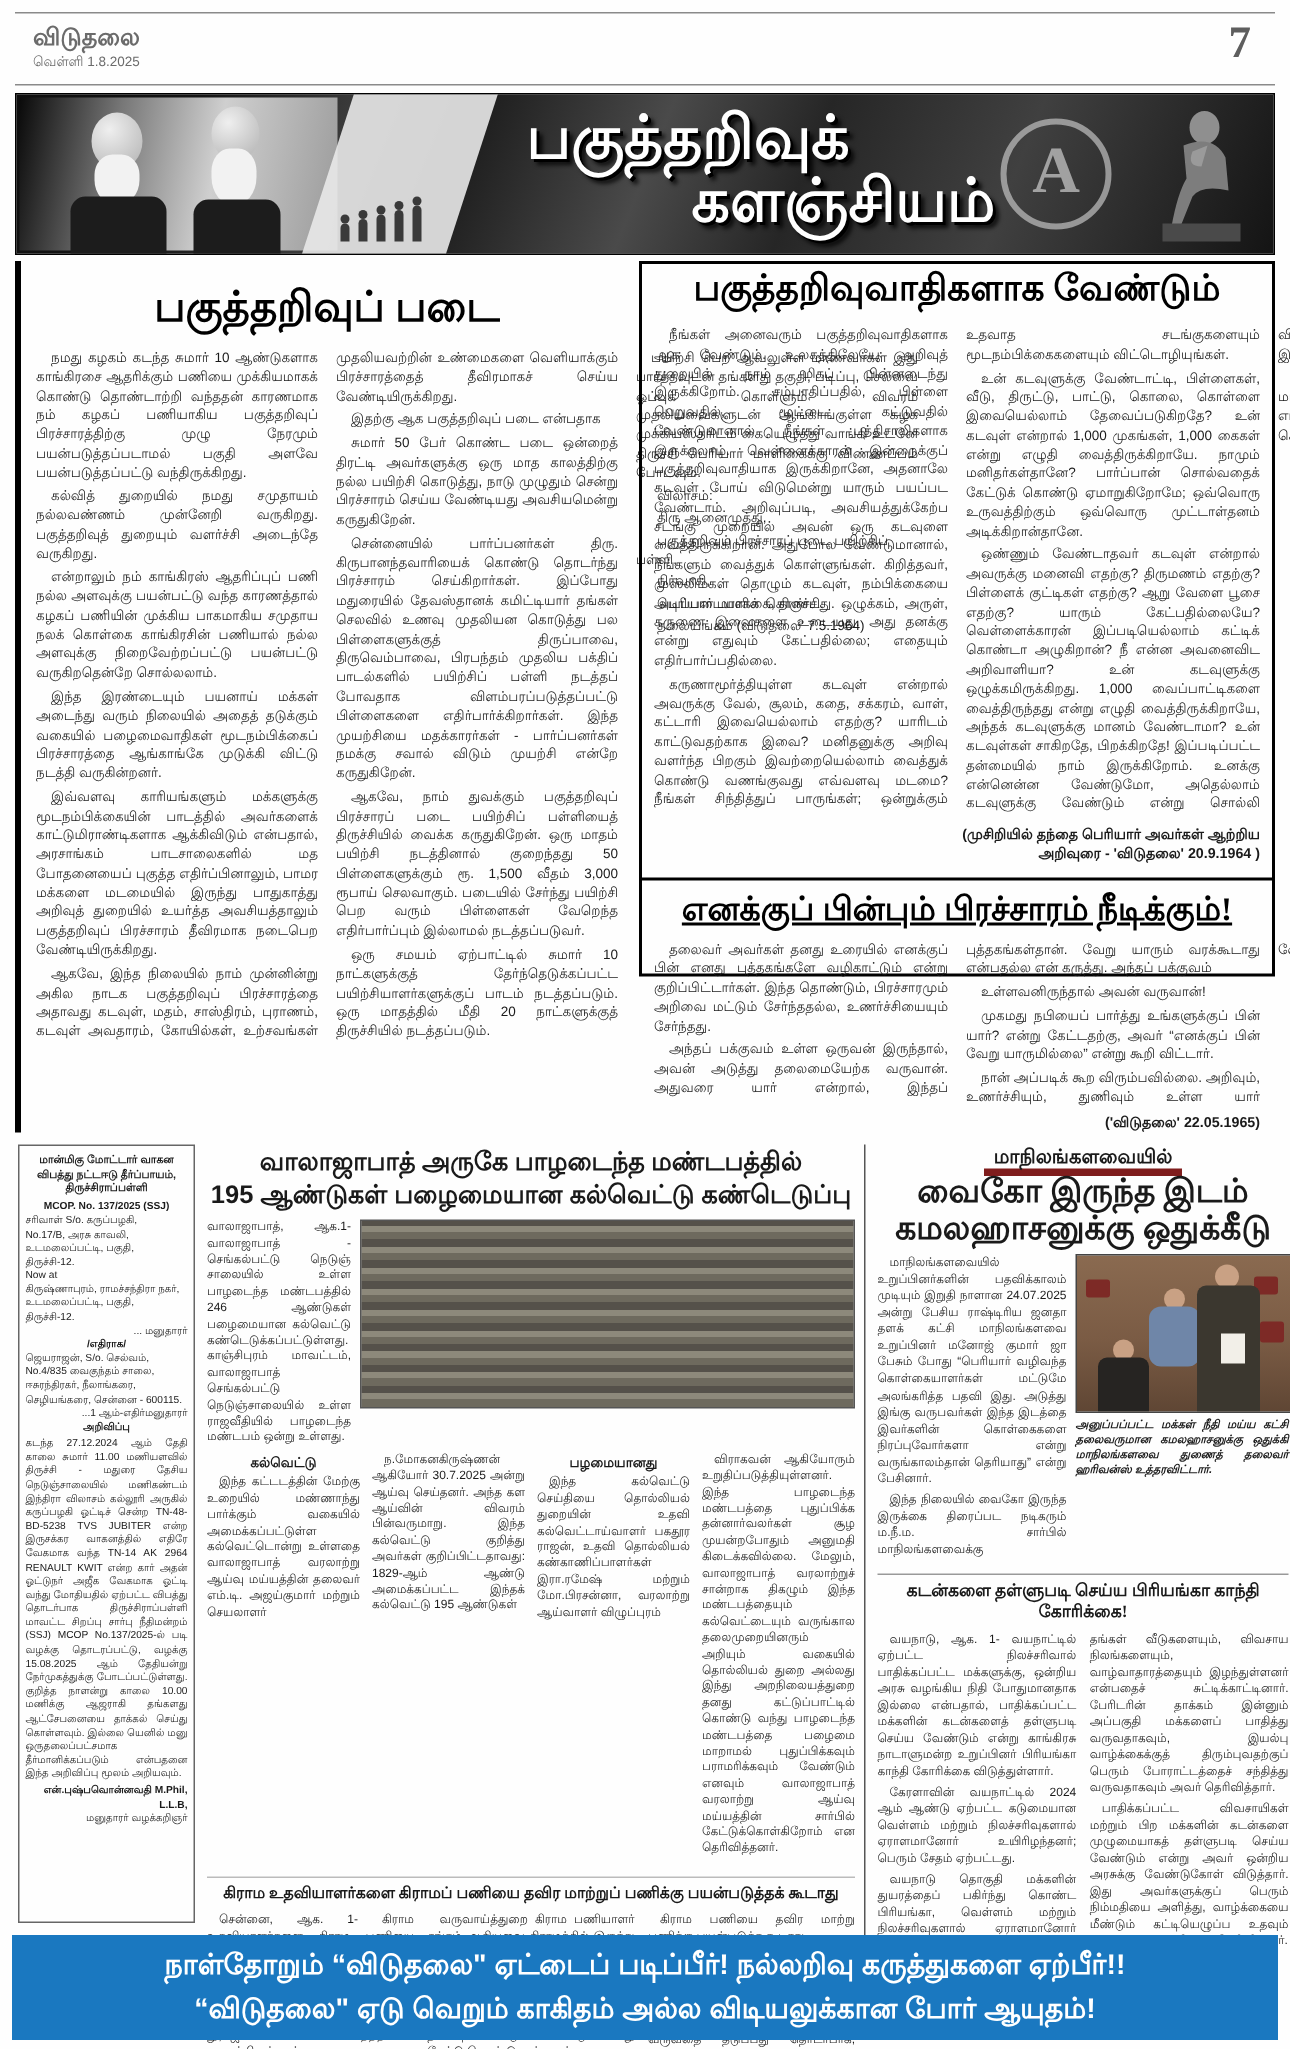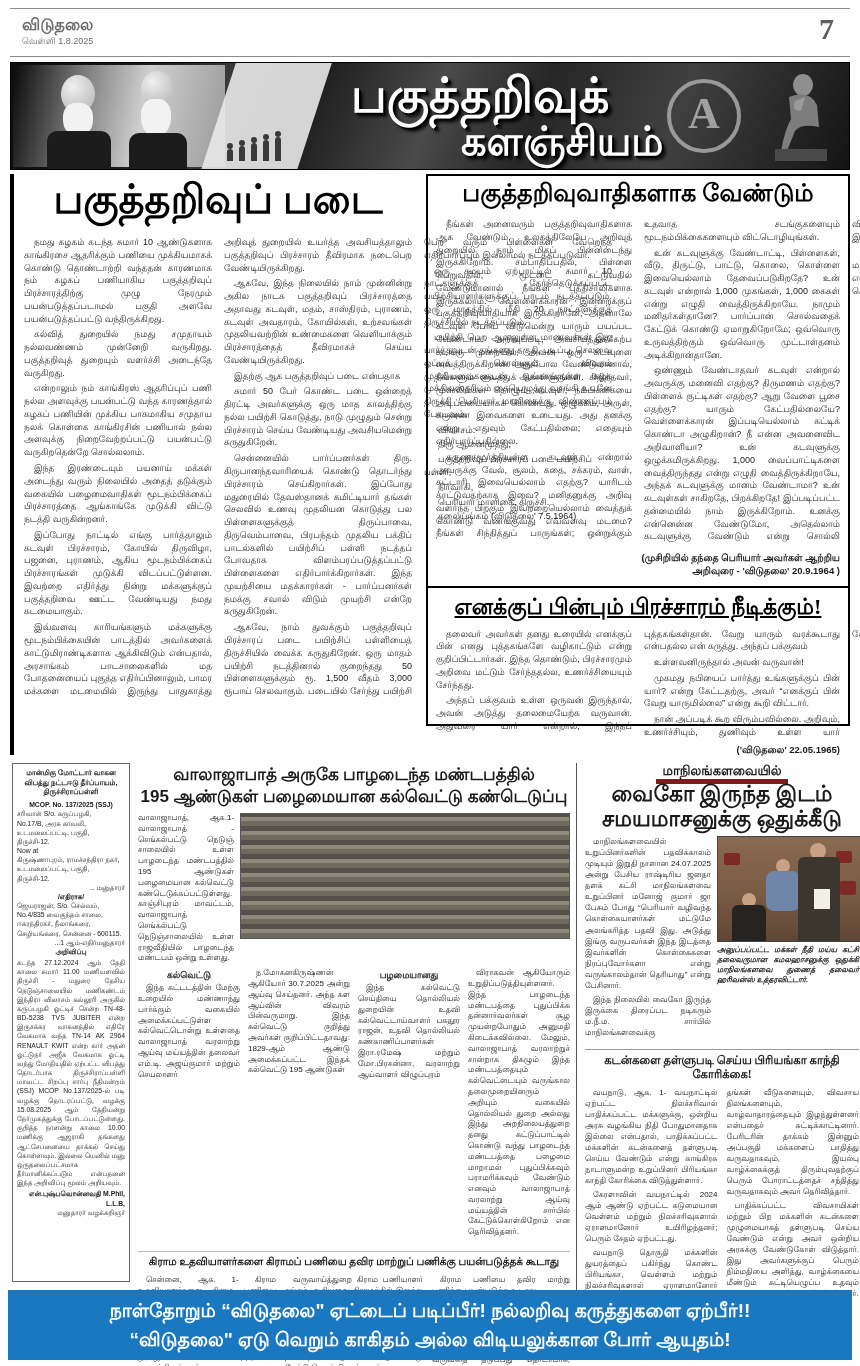--- a/index.html
+++ b/index.html
@@ -21,38 +21,38 @@
   .beard{position:absolute;background:#f2f2f2;border-radius:40% 40% 50% 50%;}
   .torso{position:absolute;background:#1c1c1c;border-radius:10px 10px 0 0;}
   .wedge{position:absolute;left:206px;top:-12px;width:96px;height:140px;background:#e9e9e9;
          transform:skewX(-18deg);opacity:.9;}
   .evo{position:absolute;left:216px;bottom:8px;display:flex;gap:6px;align-items:flex-end;}
   .evo i{display:block;width:6px;background:#3a3a3a;border-radius:3px 3px 0 0;position:relative;}
   .evo i::before{content:"";position:absolute;top:-6px;left:0;width:6px;height:6px;border-radius:50%;background:#3a3a3a;}
   .banner-title{position:absolute;left:300px;top:8px;width:380px;text-align:center;
     font-family:"Liberation Serif",serif;font-weight:bold;color:#fff;line-height:1.05;
     text-shadow:2px 2px 0 #000,4px 4px 3px rgba(0,0,0,.8);}
-  .bt1{font-size:48px;text-align:left;padding-left:40px;}
+  .bt1{font-size:40px;text-align:left;padding-left:40px;}
   .bt2{font-size:40px;text-align:left;padding-left:150px;}
   .atheos{position:absolute;right:108px;top:16px;width:66px;height:66px;border:4px solid #b9b9b9;
     border-radius:50%;color:#c4c4c4;font-size:44px;font-weight:bold;text-align:center;line-height:62px;
     font-family:"Liberation Serif",serif;opacity:.75;}
   .thinker{position:absolute;right:6px;top:4px;width:92px;height:98px;}
   
   .top-wrap{position:absolute;left:10px;top:174px;width:840px;height:581px;}
   .art1{position:absolute;left:0;top:0;width:408px;height:581px;border-left:4px solid #000;
         padding:0 6px 0 10px;box-sizing:border-box;}
   .art-title{font-family:"Liberation Serif",serif;font-weight:bold;text-align:center;color:#000;}
-  .t1{font-size:40px;margin:2px 0 8px;}
+  .t1{font-size:28px;margin:16px 0 8px;}
   .t2{font-size:24px;margin:0 0 8px;}
   .t3{font-size:22px;margin:2px 0 6px;text-decoration:underline;}
   .body2col{column-count:2;column-gap:12px;font-size:9px;line-height:1.42;text-align:justify;}
   .body2col p{margin:0 0 3px;text-indent:10px;}
   .addr p{margin:0 0 2px;text-indent:14px;text-align:left;}
-  .rightbox{position:absolute;left:416px;top:0;width:424px;height:552px;border:2px solid #000;
+  .rightbox{position:absolute;left:416px;top:0;width:424px;height:477px;border:2px solid #000;
             box-sizing:border-box;padding:4px 8px;}
   .credit{font-weight:bold;font-size:9.5px;text-align:right;margin-top:4px;line-height:1.35;}
   .rb-div{height:0;border-top:2px solid #000;margin:8px -8px 6px;}
   
   .bot-wrap{position:absolute;left:10px;top:763px;width:840px;height:523px;}
   .legal{position:absolute;left:2px;top:0;width:118px;height:519px;border:1px solid #666;
          box-sizing:border-box;padding:4px 4px;font-size:6.8px;line-height:1.35;}
   .legal .lhead{font-weight:bold;text-align:center;font-size:7.2px;margin-bottom:3px;}
   .legal .lright{text-align:right;}
   .legal .lcenter{text-align:center;font-weight:bold;}
@@ -144,21 +144,20 @@
   </div>
 
   <section class="top-wrap">
     <article class="art1">
       <h1 class="art-title t1">பகுத்தறிவுப் படை</h1>
       <div class="body2col" style="height:472px">
         <p>நமது கழகம் கடந்த சுமார் 10 ஆண்டுகளாக காங்கிரசை ஆதரிக்கும் பணியை முக்கியமாகக் கொண்டு தொண்டாற்றி வந்ததன் காரணமாக நம் கழகப் பணியாகிய பகுத்தறிவுப் பிரச்சாரத்திற்கு முழு நேரமும் பயன்படுத்தப்படாமல் பகுதி அளவே பயன்படுத்தப்பட்டு வந்திருக்கிறது.</p>
         <p>கல்வித் துறையில் நமது சமுதாயம் நல்லவண்ணம் முன்னேறி வருகிறது. பகுத்தறிவுத் துறையும் வளர்ச்சி அடைந்தே வருகிறது.</p>
         <p>என்றாலும் நம் காங்கிரஸ் ஆதரிப்புப் பணி நல்ல அளவுக்கு பயன்பட்டு வந்த காரணத்தால் கழகப் பணியின் முக்கிய பாகமாகிய சமுதாய நலக் கொள்கை காங்கிரசின் பணியால் நல்ல அளவுக்கு நிறைவேற்றப்பட்டு பயன்பட்டு வருகிறதென்றே சொல்லலாம்.</p>
         <p>இந்த இரண்டையும் பயனாய் மக்கள் அடைந்து வரும் நிலையில் அதைத் தடுக்கும் வகையில் பழைமைவாதிகள் மூடநம்பிக்கைப் பிரச்சாரத்தை ஆங்காங்கே முடுக்கி விட்டு நடத்தி வருகின்றனர்.</p>
-        <p>இப்போது நாட்டில் எங்கு பார்த்தாலும் கடவுள் பிரச்சாரம், கோயில் திருவிழா, பஜனை, புராணம், ஆகிய மூடநம்பிக்கைப் பிரச்சாரங்கள் முடுக்கி விடப்பட்டுள்ளன. இவற்றை எதிர்த்து நின்று மக்களுக்குப் பகுத்தறிவை ஊட்ட வேண்டியது நமது கடமையாகும்.</p>
         <p>இவ்வளவு காரியங்களும் மக்களுக்கு மூடநம்பிக்கையின் பாடத்தில் அவர்களைக் காட்டுமிராண்டிகளாக ஆக்கிவிடும் என்பதால், அரசாங்கம் பாடசாலைகளில் மத போதனையைப் புகுத்த எதிர்ப்பினாலும், பாமர மக்களை மடமையில் இருந்து பாதுகாத்து அறிவுத் துறையில் உயர்த்த அவசியத்தாலும் பகுத்தறிவுப் பிரச்சாரம் தீவிரமாக நடைபெற வேண்டியிருக்கிறது.</p>
         <p>ஆகவே, இந்த நிலையில் நாம் முன்னின்று அகில நாடக பகுத்தறிவுப் பிரச்சாரத்தை அதாவது கடவுள், மதம், சாஸ்திரம், புராணம், கடவுள் அவதாரம், கோயில்கள், உற்சவங்கள் முதலியவற்றின் உண்மைகளை வெளியாக்கும் பிரச்சாரத்தைத் தீவிரமாகச் செய்ய வேண்டியிருக்கிறது.</p>
         <p>இதற்கு ஆக பகுத்தறிவுப் படை என்பதாக</p>
         <p>சுமார் 50 பேர் கொண்ட படை ஒன்றைத் திரட்டி அவர்களுக்கு ஒரு மாத காலத்திற்கு நல்ல பயிற்சி கொடுத்து, நாடு முழுதும் சென்று பிரச்சாரம் செய்ய வேண்டியது அவசியமென்று கருதுகிறேன்.</p>
         <p>சென்னையில் பார்ப்பனர்கள் திரு. கிருபானந்தவாரியைக் கொண்டு தொடர்ந்து பிரச்சாரம் செய்கிறார்கள். இப்போது மதுரையில் தேவஸ்தானக் கமிட்டியார் தங்கள் செலவில் உணவு முதலியன கொடுத்து பல பிள்ளைகளுக்குத் திருப்பாவை, திருவெம்பாவை, பிரபந்தம் முதலிய பக்திப் பாடல்களில் பயிற்சிப் பள்ளி நடத்தப் போவதாக விளம்பரப்படுத்தப்பட்டு பிள்ளைகளை எதிர்பார்க்கிறார்கள். இந்த முயற்சியை மதக்காரர்கள் - பார்ப்பனர்கள் நமக்கு சவால் விடும் முயற்சி என்றே கருதுகிறேன்.</p>
         <p>ஆகவே, நாம் துவக்கும் பகுத்தறிவுப் பிரச்சாரப் படை பயிற்சிப் பள்ளியைத் திருச்சியில் வைக்க கருதுகிறேன். ஒரு மாதம் பயிற்சி நடத்தினால் குறைந்தது 50 பிள்ளைகளுக்கும் ரூ. 1,500 வீதம் 3,000 ரூபாய் செலவாகும். படையில் சேர்ந்து பயிற்சி பெற வரும் பிள்ளைகள் வேறெந்த எதிர்பார்ப்பும் இல்லாமல் நடத்தப்படுவர்.</p>
         <p>ஒரு சமயம் ஏற்பாட்டில் சுமார் 10 நாட்களுக்குத் தேர்ந்தெடுக்கப்பட்ட பயிற்சியாளர்களுக்குப் பாடம் நடத்தப்படும். ஒரு மாதத்தில் மீதி 20 நாட்களுக்குத் திருச்சியில் நடத்தப்படும்.</p>
         <p>பயிற்சி பெற ஆவலுள்ள மாணவர்கள் இது பார்த்தவுடன் தங்களது தகுதி, படிப்பு, செலவை ஒப்புக் கொள்ளும் விவரம் முதலியவைகளுடன் ஆங்காங்குள்ள கழக முக்கியஸ்தரிடம் கையெழுத்து வாங்கி உடனே திருச்சி பெரியார் மாளிகைக்கு விண்ணப்பம் போடவும்.</p>
         <div class="addr">
           <p>விலாசம்:</p>
@@ -224,21 +223,21 @@
       <p>கடந்த 27.12.2024 ஆம் தேதி காலை சுமார் 11.00 மணியளவில் திருச்சி - மதுரை தேசிய நெடுஞ்சாலையில் மணிகண்டம் இந்திரா விலாசம் கல்லூரி அருகில் கருப்பழகி ஓட்டிச் சென்ற TN-48-BD-5238 TVS JUBITER என்ற இருசக்கர வாகனத்தில் எதிரே வேகமாக வந்த TN-14 AK 2964 RENAULT KWIT என்ற கார் அதன் ஓட்டுநர் அஜீக வேகமாக ஓட்டி வந்து மோதியதில் ஏற்பட்ட விபத்து தொடர்பாக திருச்சிராப்பள்ளி மாவட்ட சிறப்பு சார்பு நீதிமன்றம் (SSJ) MCOP No.137/2025-ல் படி வழக்கு தொடரப்பட்டு, வழக்கு 15.08.2025 ஆம் தேதியன்று நேர்முகத்துக்கு போடப்பட்டுள்ளது. குறித்த நாளன்று காலை 10.00 மணிக்கு ஆஜராகி தங்களது ஆட்சேபனையை தாக்கல் செய்து கொள்ளவும். இல்லை யெனில் மனு ஒருதலைப்பட்சமாக தீர்மானிக்கப்படும் என்பதனை இந்த அறிவிப்பு மூலம் அறியவும்.</p>
       <div class="lright" style="font-weight:bold">என்.புஷ்பவொன்னவதி M.Phil, L.L.B,</div>
       <div class="lright">மனுதாரர் வழக்கறிஞர்</div>
     </aside>
 
     <div class="mid">
       <article>
         <h3 class="kal-h1">வாலாஜாபாத் அருகே பாழடைந்த மண்டபத்தில்</h3>
         <h3 class="kal-h2">195 ஆண்டுகள் பழைமையான கல்வெட்டு கண்டெடுப்பு</h3>
         <div class="kal-row1">
-          <div class="kal-colA">வாலாஜாபாத், ஆக.1- வாலாஜாபாத் - செங்கல்பட்டு நெடுஞ் சாலையில் உள்ள பாழடைந்த மண்டபத்தில் 195 ஆண்டுகள் பழைமையான கல்வெட்டு கண்டெடுக்கப்பட்டுள்ளது. காஞ்சிபுரம் மாவட்டம், வாலாஜாபாத் செங்கல்பட்டு நெடுஞ்சாலையில் உள்ள ராஜவீதியில் பாழடைந்த மண்டபம் ஒன்று உள்ளது.</div>
+          <div class="kal-colA">வாலாஜாபாத், ஆக.1- வாலாஜாபாத் - செங்கல்பட்டு நெடுஞ் சாலையில் உள்ள பாழடைந்த மண்டபத்தில் 246 ஆண்டுகள் பழைமையான கல்வெட்டு கண்டெடுக்கப்பட்டுள்ளது. காஞ்சிபுரம் மாவட்டம், வாலாஜாபாத் செங்கல்பட்டு நெடுஞ்சாலையில் உள்ள ராஜவீதியில் பாழடைந்த மண்டபம் ஒன்று உள்ளது.</div>
           <div class="kal-photo"></div>
         </div>
         <div class="kal-row2">
           <div>
             <div class="subhead">கல்வெட்டு</div>
             <p class="smallp">இந்த கட்டடத்தின் மேற்கு உறையில் மண்ணாந்து பார்க்கும் வகையில் அமைக்கப்பட்டுள்ள கல்வெட்டொன்று உள்ளதை வாலாஜாபாத் வரலாற்று ஆய்வு மய்யத்தின் தலைவர் எம்.டி. அஜய்குமார் மற்றும் செயலாளர்</p>
           </div>
           <div>
             <p class="smallp">ந.மோகனகிருஷ்ணன் ஆகியோர் 30.7.2025 அன்று ஆய்வு செய்தனர். அந்த கள ஆய்வின் விவரம் பின்வருமாறு. இந்த கல்வெட்டு குறித்து அவர்கள் குறிப்பிட்டதாவது: 1829-ஆம் ஆண்டு அமைக்கப்பட்ட இந்தக் கல்வெட்டு 195 ஆண்டுகள்</p>
           </div>
@@ -269,21 +268,21 @@
           </div>
         </div>
       </article>
     </div>
 
     <div class="rcol">
       <article>
         <div class="kicker"><span>மாநிலங்களவையில்</span></div>
         <h3 class="vaiko-h">
           <span>வைகோ இருந்த இடம்</span><br>
-          <span>சமயமாசனுக்கு ஒதுக்கீடு</span>
+          <span>கமலஹாசனுக்கு ஒதுக்கீடு</span>
         </h3>
         <div class="vaiko-body">
           <div class="vaiko-text">
             <p class="smallp">மாநிலங்களவையில் உறுப்பினர்களின் பதவிக்காலம் முடியும் இறுதி நாளான 24.07.2025 அன்று பேசிய ராஷ்டிரிய ஜனதா தளக் கட்சி மாநிலங்களவை உறுப்பினர் மனோஜ் குமார் ஜா பேசும் போது “பெரியார் வழிவந்த கொள்கையாளர்கள் மட்டுமே அலங்கரித்த பதவி இது. அடுத்து இங்கு வருபவர்கள் இந்த இடத்தை இவர்களின் கொள்கைகளை நிரப்புவோர்களா என்று வருங்காலம்தான் தெரியாது” என்று பேசினார்.</p>
             <p class="smallp">இந்த நிலையில் வைகோ இருந்த இருக்கை திரைப்பட நடிகரும் ம.நீ.ம. சார்பில் மாநிலங்களவைக்கு</p>
           </div>
           <div class="parl">
             <div class="parl-photo">
               <div class="parl-seat" style="left:6px;top:16px;width:16px;height:12px"></div>
               <div class="parl-seat" style="left:118px;top:14px;width:16px;height:12px"></div>

